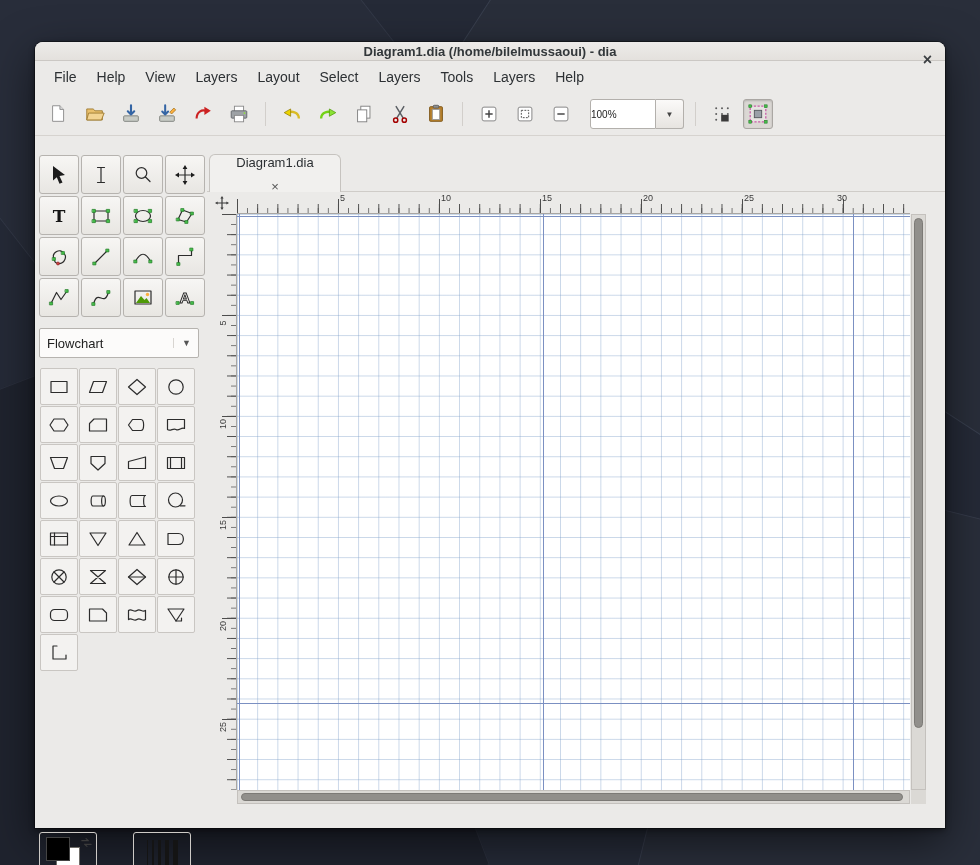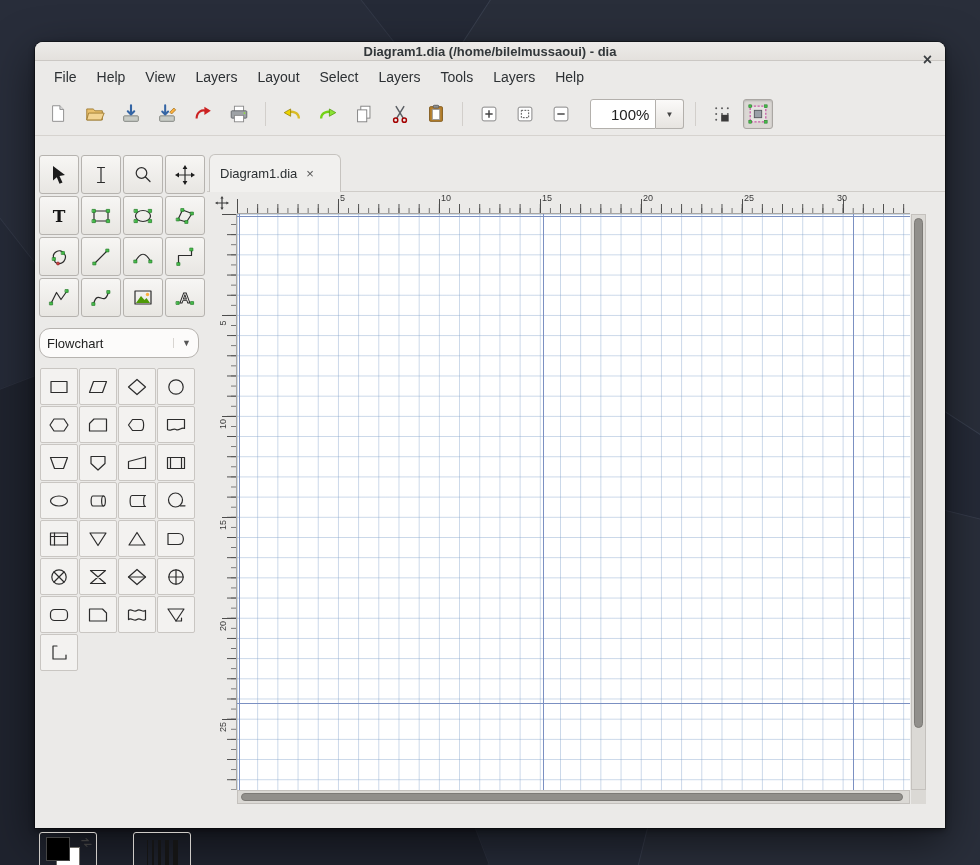--- a/index.html
+++ b/index.html
@@ -41,32 +41,32 @@
   .toolbar {
     height:43px; display:flex; align-items:center; padding:0 9px; gap:6px;
     border-bottom:1px solid #d6d3cf;
   }
   .tb { width:30px; height:30px; border:1px solid transparent; border-radius:3px;
         background:transparent; display:flex; align-items:center; justify-content:center; }
   .tb.pressed { background:#dbd8d4; border-color:#aaa7a3; box-shadow:inset 0 1px 2px rgba(0,0,0,.18); }
   .sep { width:1px; height:24px; background:#d2cfcb; margin:0 5px; flex:none; }
   .zoom-combo { display:flex; margin-left:8px; }
   .zoom-entry { width:66px; height:30px; background:#fff; border:1px solid #b3b0ac;
-     border-radius:3px 0 0 3px; font-size:15px; display:flex; align-items:center; padding-left:20px; color:#222; }
+     border-radius:3px 0 0 3px; font-size:10px; display:flex; align-items:center; padding-left:0; color:#222; }
   .zoom-drop { width:28px; height:30px; border:1px solid #b3b0ac; border-left:none; border-radius:0 3px 3px 0;
      background:linear-gradient(#fbfaf9,#e7e4e0); display:flex; align-items:center; justify-content:center;
      font-size:8px; color:#444; }
 
   
   .toolbox { position:absolute; left:0; top:110px; width:172px; bottom:0; background:#ebeae8; }
   .tools { display:grid; grid-template-columns:repeat(4,40px); gap:2px; margin:3px 0 0 4px; }
   .tool-btn { width:40px; height:39px; border:1px solid #b6b3af; border-radius:3px;
      background:linear-gradient(#f7f6f4,#e8e6e2); display:flex; align-items:center; justify-content:center; }
   .sheet-select { width:160px; height:30px; margin:11px 0 10px 4px; background:#fcfbfa;
-     border:1px solid #b6b3af; border-radius:11px; display:flex; align-items:center;
+     border:1px solid #b6b3af; border-radius:2px; display:flex; align-items:center;
      padding:0 7px; font-size:13px; color:#222; }
   .sheet-select .arrow { margin-left:auto; font-size:9px; color:#555; padding-left:8px; border-left:1px solid #d8d5d1; }
   .shapes { display:grid; grid-template-columns:repeat(4,38px); gap:1px; margin-left:5px; }
   .shape-btn { width:38px; height:37px; border:1px solid #c9c6c2; border-radius:2px;
      background:#f3f2f0; display:flex; align-items:center; justify-content:center; }
 
   
   .ico :is(path,rect,circle,ellipse,polygon,polyline,line)
      { stroke:#2c2c2c; fill:none; stroke-width:1.2; stroke-linejoin:round; stroke-linecap:round; }
   .ico .f  { fill:#1c1c1c; stroke:none; }
@@ -84,21 +84,21 @@
   .cw-fg { position:absolute; left:6px; top:4px; width:24px; height:24px; background:#000; border:1px solid #444; }
   .cw-swap { position:absolute; right:3px; top:3px; }
   .lwsel { position:absolute; left:98px; top:680px; width:58px; height:48px;
      border:1px solid #cdcac6; border-radius:3px; display:flex; align-items:center; justify-content:center; gap:4px; }
   .lwsel i { display:block; height:32px; background:#141414; }
 
   
   .tabstrip { position:absolute; left:172px; top:110px; width:738px; height:40px; border-bottom:1px solid #cfccc8; }
   .tab { position:absolute; left:2px; top:2px; width:132px; height:38px;
      background:#f1f0ee; border:1px solid #c6c3bf; border-bottom:none; border-radius:6px 6px 0 0;
-     display:flex; align-items:center; padding:0 10px; gap:9px; font-size:13px; color:#2b2f32; z-index:2; }
+     display:flex; align-items:center; padding:0 10px; gap:9px; font-size:13px; color:#2b2f32; z-index:2;flex-direction:column; }
   .tab-close { font-size:13px; color:#555; }
 
   .ruler-corner { position:absolute; left:172px; top:150px; width:30px; height:22px;
      display:flex; align-items:center; justify-content:center; }
   .hruler { position:absolute; left:202px; top:150px; width:673px; height:22px;
      background-color:#ebeae8;
      background-image:
        linear-gradient(to right,#4d4d4d 0,#4d4d4d 1px,transparent 1px),
        linear-gradient(to right,#4d4d4d 0,#4d4d4d 1px,transparent 1px),
        linear-gradient(to right,#6e6e6e 0,#6e6e6e 1px,transparent 1px);

